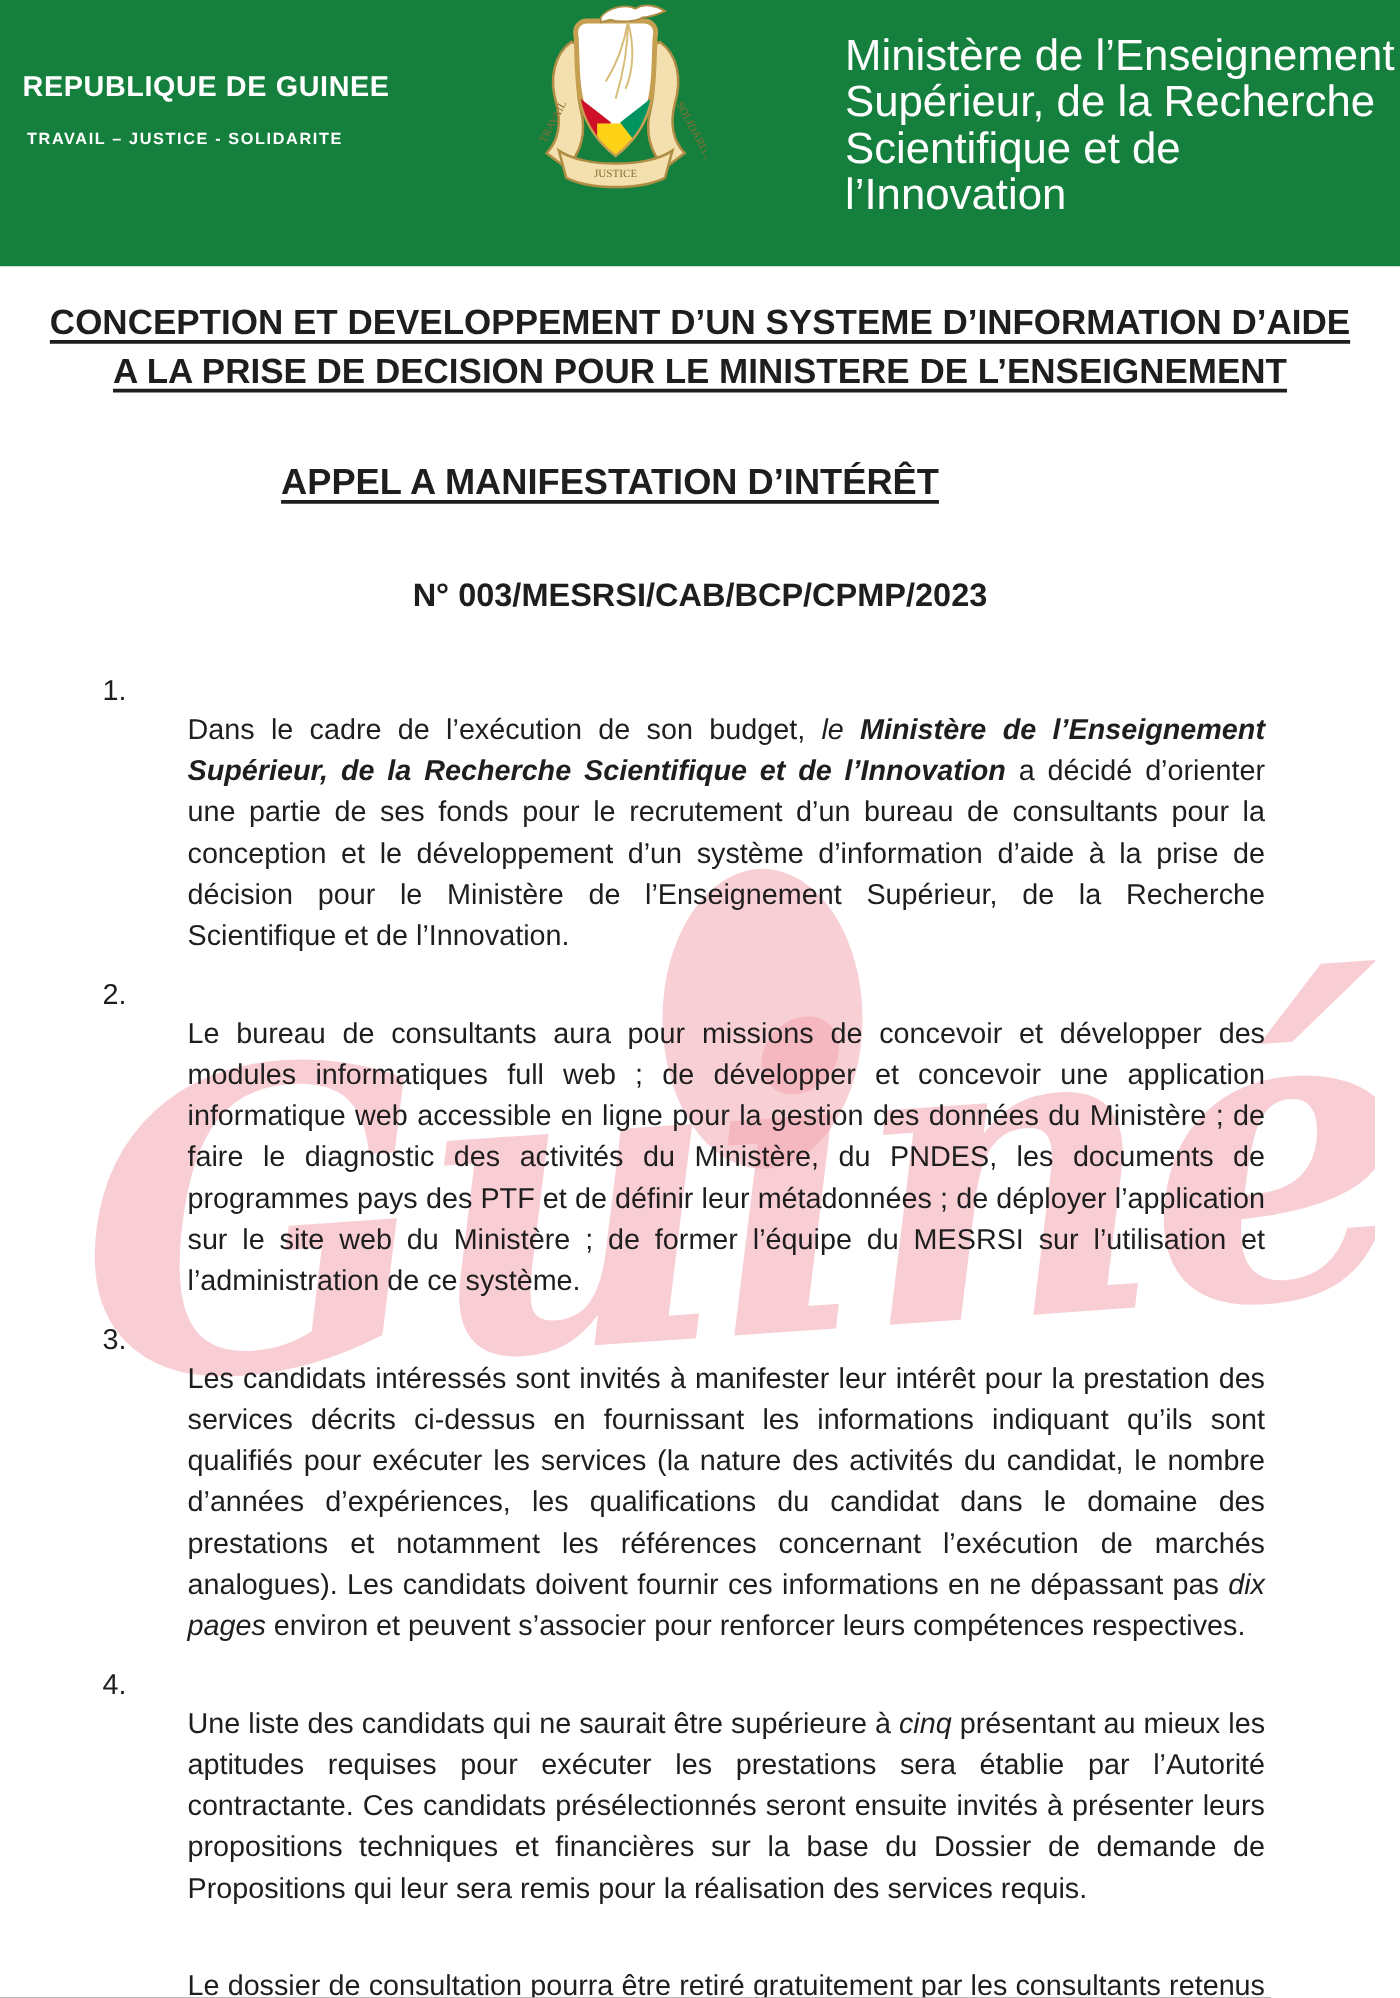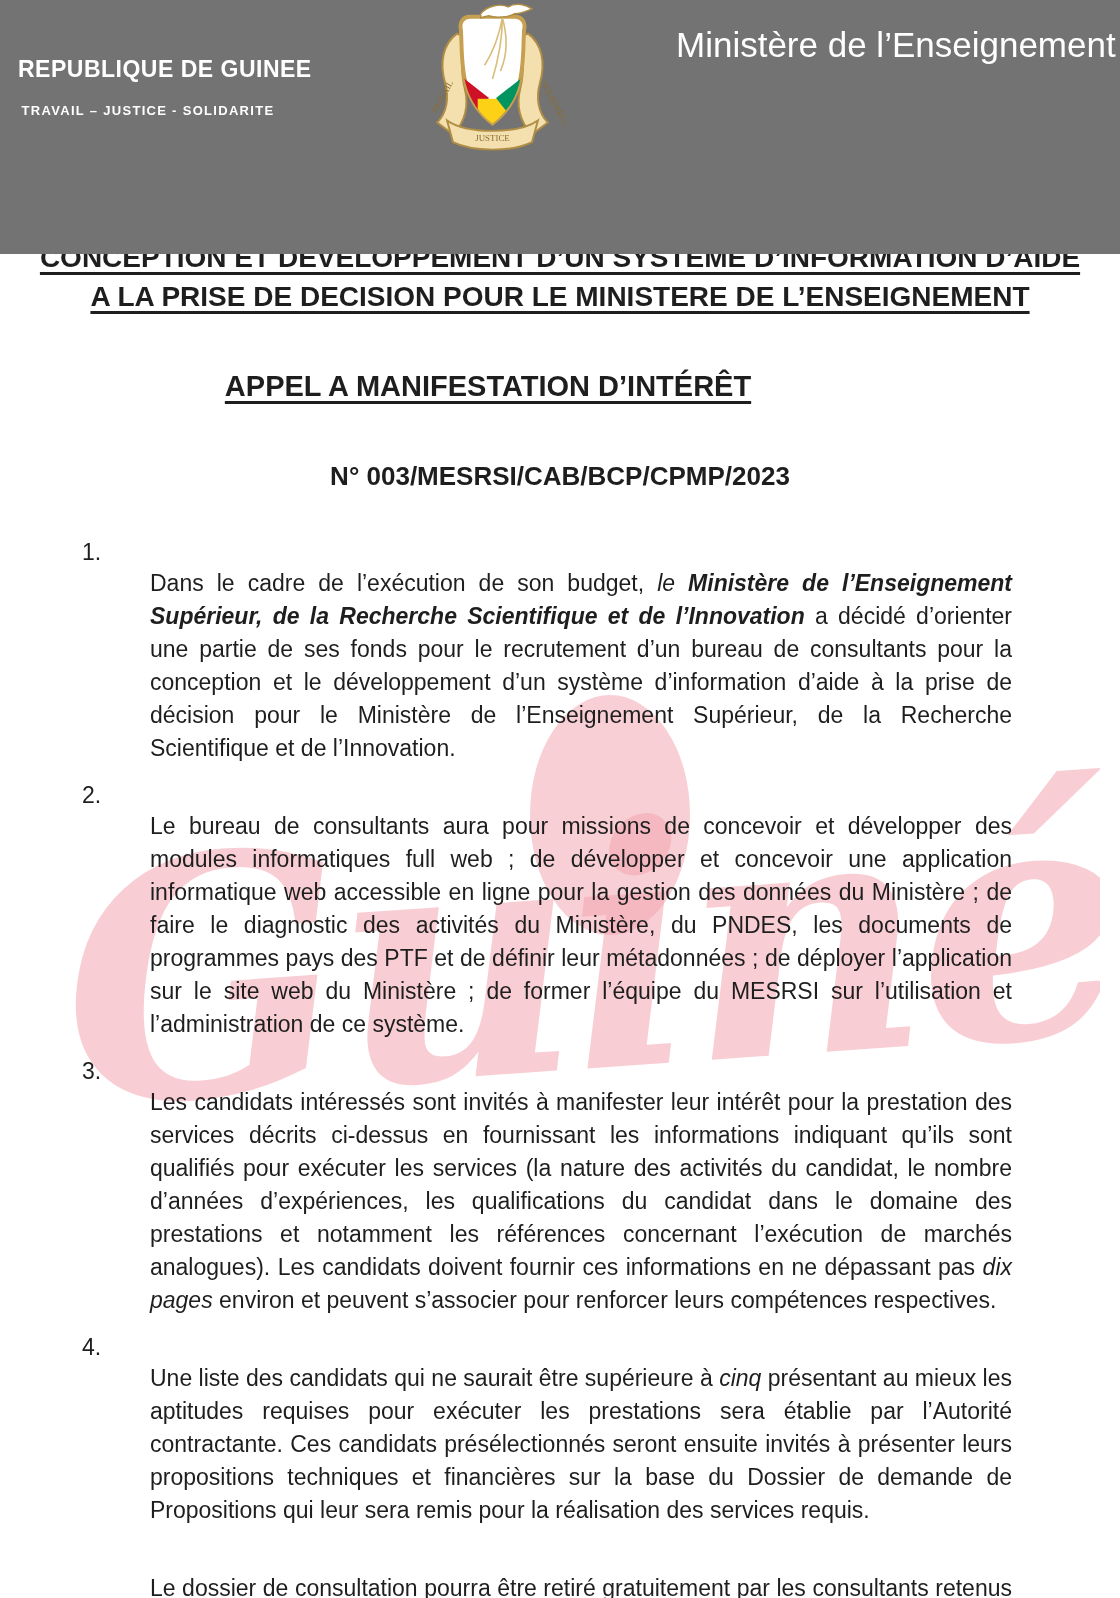--- a/index.html
+++ b/index.html
@@ -14,22 +14,22 @@
 
   
   .watermark{
     position:absolute;left:20px;top:600px;width:1080px;height:640px;
     z-index:1;pointer-events:none;
   }
   .watermark svg{width:100%;height:100%;}
 
   
   .topbar{
-    position:absolute;left:0;top:0;width:1120px;height:254px;
-    background:#737373;z-index:3;
+    position:absolute;left:0;top:0;width:1120px;height:213px;
+    background:#15803d;z-index:3;
   }
   .rep-block{
     position:absolute;left:18px;top:56px;width:260px;text-align:center;color:#fff;
   }
   .rep-title{font-size:23px;font-weight:bold;letter-spacing:.5px;white-space:nowrap;}
   .rep-motto{font-size:13px;font-weight:bold;letter-spacing:1.3px;margin-top:20px;white-space:nowrap;}
   .crest{position:absolute;left:420px;top:2px;width:145px;height:158px;}
   .crest svg{width:100%;height:100%;}
   .ministry{
     position:absolute;left:676px;top:26px;color:#fff;
@@ -98,20 +98,22 @@
         <path d="M80,16 C77,32 71,50 62,64 M80,16 C85,34 85,54 78,70 M80,16 C80,38 76,58 70,78" fill="none" stroke="#d8bc7a" stroke-width="1.6"></path>
 
         <text x="2" y="104" font-size="9" font-family="Liberation Serif, serif" fill="#8a6d35" transform="rotate(-62 16 100)">TRAVAIL</text>
         <text x="70" y="141" font-size="9" font-family="Liberation Serif, serif" fill="#8a6d35" text-anchor="middle">JUSTICE</text>
         <text x="106" y="96" font-size="9" font-family="Liberation Serif, serif" fill="#8a6d35" transform="rotate(62 124 100)">SOLIDARITE</text>
       </svg>
     </div>
 
     <div class="ministry">
       <div>Ministère de l’Enseignement</div>
+      <div>Supérieur, de la Recherche</div>
+      <div>Scientifique et de l’Innovation</div>
     </div>
   </header>
 
   <div class="doc">
 
     <div class="title-block">
       <div class="title-line"><span>CONCEPTION ET DEVELOPPEMENT D’UN SYSTEME D’INFORMATION D’AIDE</span></div>
       <div class="title-line"><span>A LA PRISE DE DECISION POUR LE MINISTERE DE L’ENSEIGNEMENT</span></div>
     </div>
 

